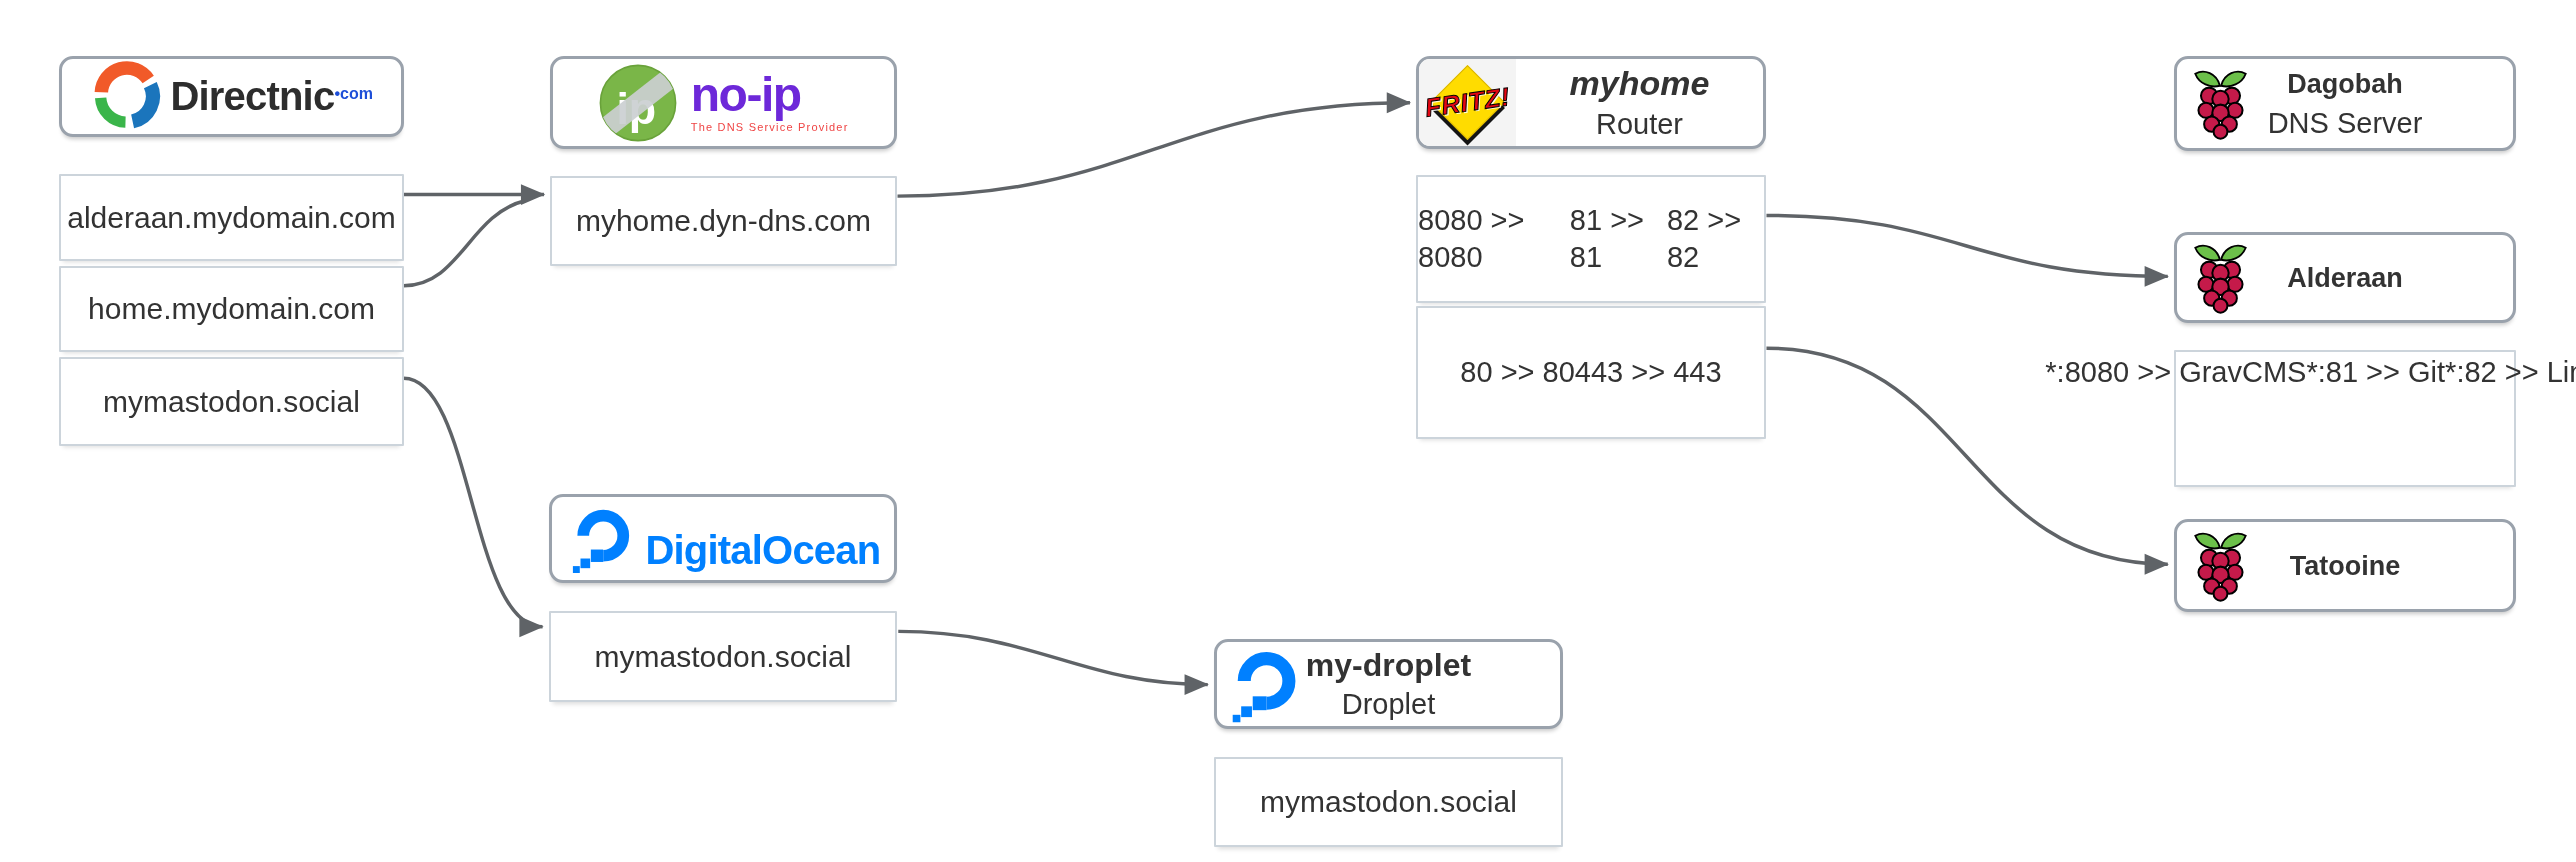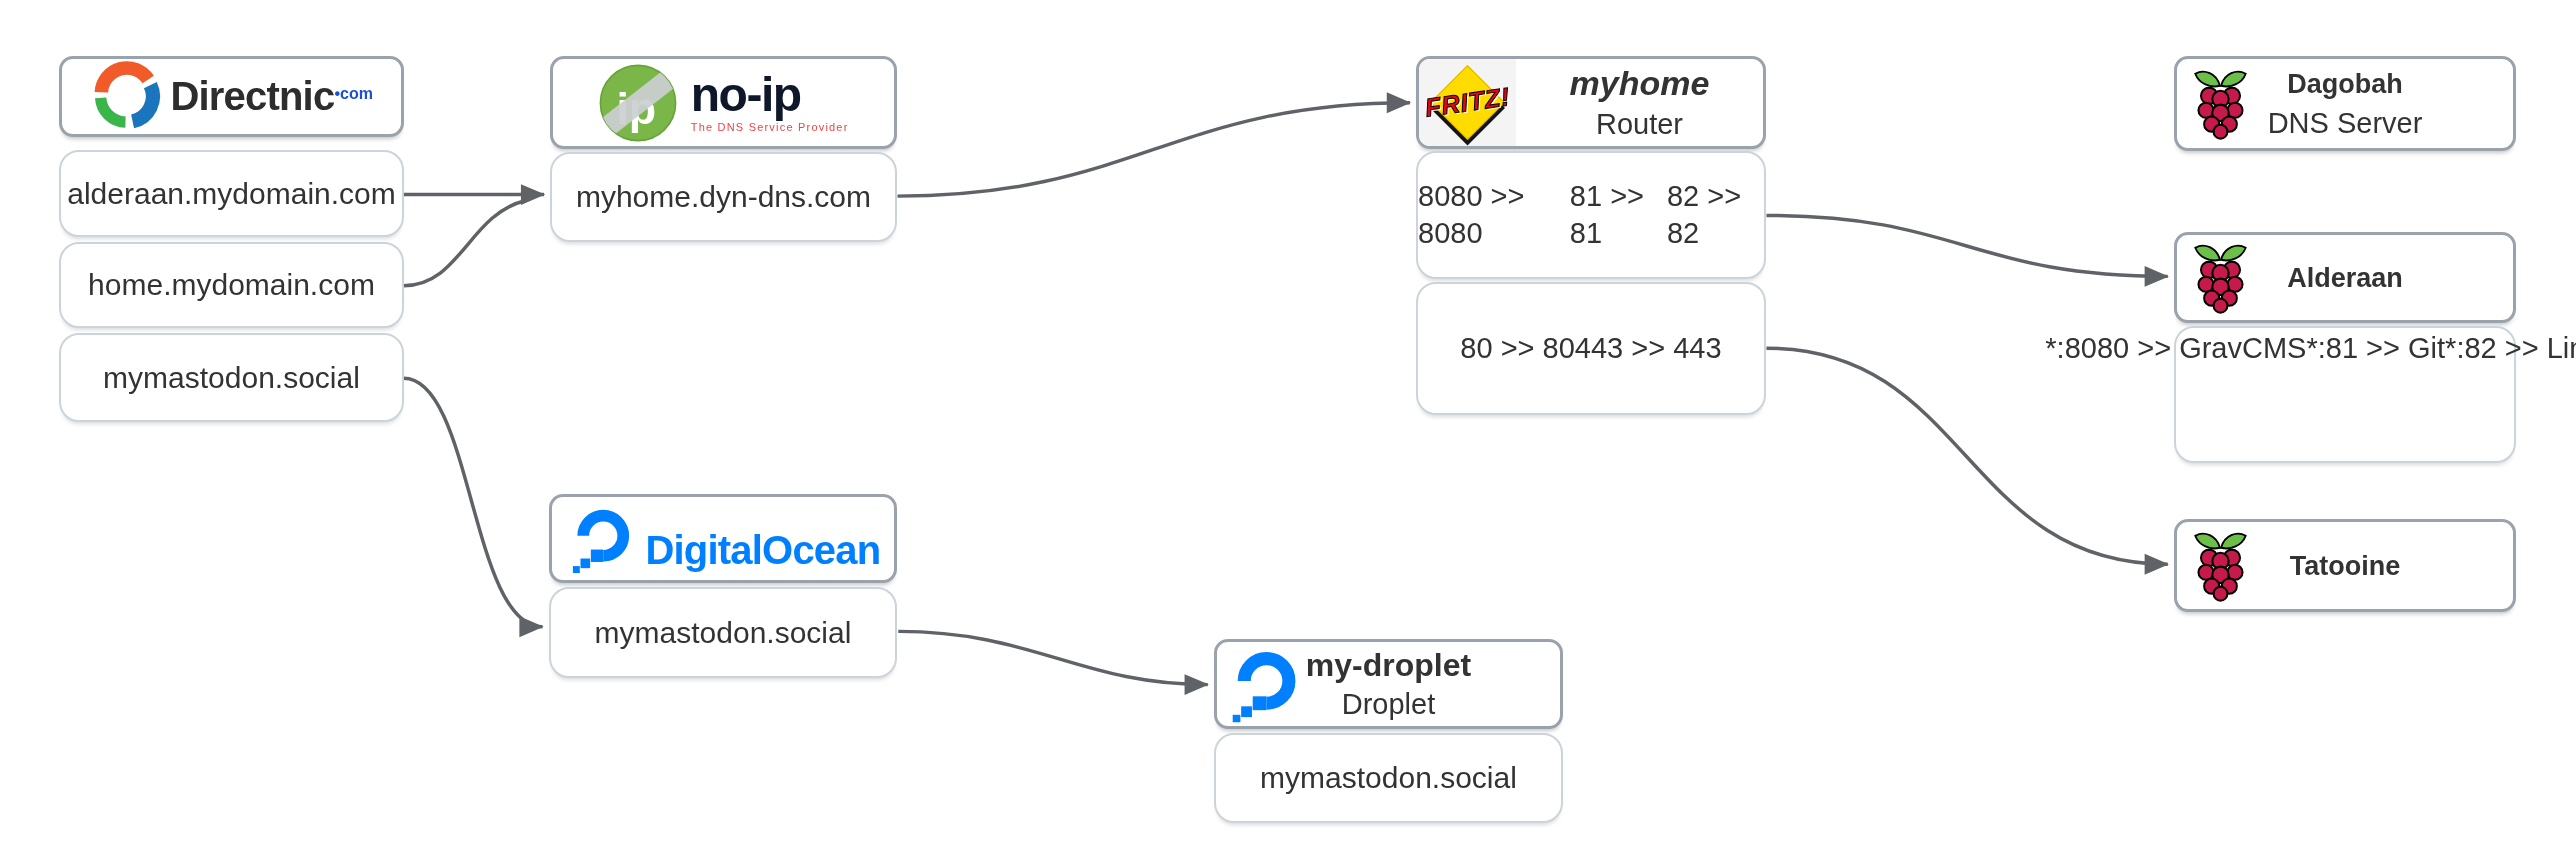--- a/index.html
+++ b/index.html
@@ -3,39 +3,39 @@
 <meta charset="utf-8">
 <style>
   html,body{margin:0;padding:0;background:#fff;}
   .canvas{position:relative;width:2576px;height:863px;background:#fff;
           font-family:"Liberation Sans",sans-serif;color:#333;overflow:hidden;}
   .arrows{position:absolute;left:0;top:0;z-index:0;}
   .node{position:absolute;z-index:1;background:#fff;box-sizing:border-box;
         display:flex;align-items:center;justify-content:center;}
   .hdr{border:3.1px solid #9aa2ac;border-radius:14px;
        box-shadow:0 5.4px 4.6px -3.9px rgba(0,0,0,.22);}
-  .sub{border:2.3px solid #ccd4db;border-radius:20px;font-size:30px;
-       box-shadow:0 5.4px 4.6px -3.9px rgba(0,0,0,.14);}
+  .sub{border:2.3px solid #ccd4db;border-radius:1px;font-size:30px;
+       box-shadow:0 5.4px 4.6px -3.9px rgba(0,0,0,.14);margin-top:24px;}
   .col{display:flex;flex-direction:column;align-items:center;justify-content:center;}
   .fill{position:absolute;left:0;top:0;right:0;bottom:0;}
   .t-bold{font-weight:bold;font-size:27px;line-height:40px;}
   .t-bolditalic{font-weight:bold;font-style:italic;font-size:34px;line-height:43px;}
   .t-sub{font-size:29px;line-height:39px;}
   .fwlines{display:flex;flex-direction:row;align-items:center;justify-content:center;}
   .fwlines div{line-height:37px;font-size:29px;}
   .svclines{display:flex;flex-direction:row;align-items:flex-start;justify-content:center;
             padding-left:10px;width:100%;box-sizing:border-box;}
   .svclines div{line-height:40px;font-size:29px;white-space:nowrap;}
   
   .dn-row{display:flex;align-items:center;gap:9.3px;}
   .dn-word{font-weight:bold;font-size:40px;color:#2d2d2d;letter-spacing:-0.8px;position:relative;}
   .dn-sup{font-weight:bold;font-size:16px;color:#1d4ed8;align-self:flex-start;margin:24px 0 0 -9.3px;}
   
   .noip-row{display:flex;align-items:center;gap:12.3px;}
-  .noip-word{font-weight:800;font-size:48px;color:#0f172a;letter-spacing:-1.5px;line-height:46px;}
+  .noip-word{font-weight:800;font-size:48px;color:#6d28d9;letter-spacing:-1.5px;line-height:46px;}
   .noip-tag{font-size:11px;color:#ef4444;letter-spacing:1.2px;margin-top:3.1px;}
   
   .fritz-tile{position:absolute;left:0;top:0;bottom:0;width:97px;background:#f4f4f4;
               border-radius:10.8px 0 0 10.8px;display:flex;align-items:center;justify-content:center;
               overflow:hidden;}
   .fritz-diamond{width:51px;height:51px;background:#ffdc00;transform:rotate(45deg);
                  box-shadow:3.9px 3.9px 0 #141414;border:0.8px solid #d9b400;}
   .fritz-text{position:absolute;font-weight:900;font-style:italic;font-size:25.5px;color:#e30613;
               transform:rotate(-8deg);-webkit-text-stroke:1px #000;letter-spacing:0.8px;
               text-shadow:1.5px 1.5px 0 rgba(255,255,255,.85);}

